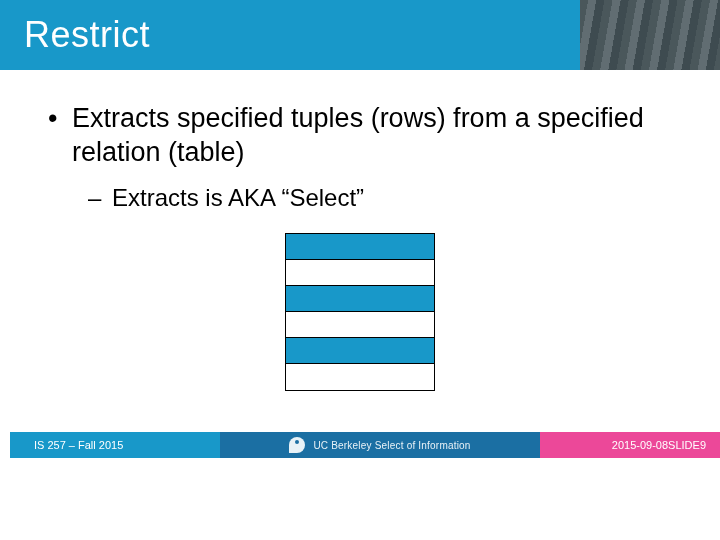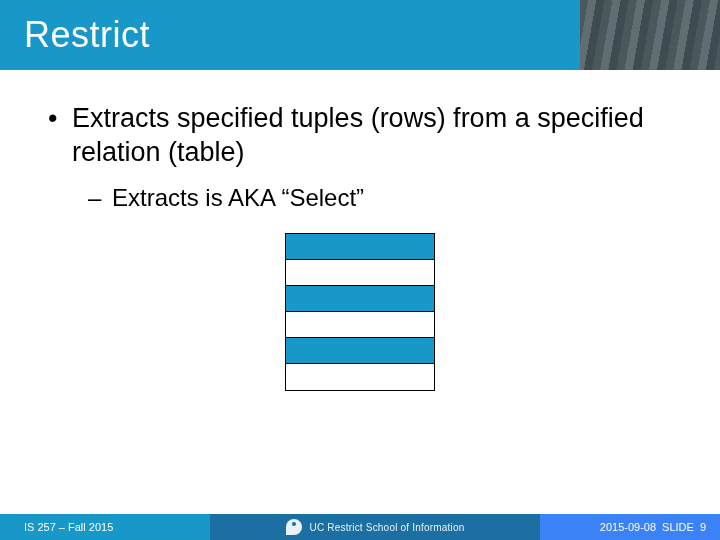--- a/index.html
+++ b/index.html
@@ -1,40 +1,40 @@
 <!DOCTYPE html>
 <html><head>
 <meta charset="utf-8">
 <style>
   * { margin: 0; padding: 0; box-sizing: border-box; }
   html, body { width: 720px; height: 540px; font-family: Arial, Helvetica, sans-serif; background: #fff; overflow: hidden; }
-  .slide { position: relative; width: 720px; height: 540px; background: #ffffff; }
+  .slide { position: relative; width: 720px; height: 458px; background: #ffffff; }
   .title-bar { position: relative; height: 70px; background: #1898c9; display: flex; align-items: center; }
   .title-text { color: #fff; font-size: 36px; font-weight: 400; padding-left: 24px; letter-spacing: 0.5px; }
   .photo-deco { position: absolute; right: 0; top: 0; width: 140px; height: 70px; background:
     repeating-linear-gradient(100deg, #5a5a5a 0 8px, #7b7b7b 8px 16px, #4a4a4a 16px 24px);
     filter: grayscale(1) contrast(0.9) brightness(0.85);
     opacity: 0.9;
   }
   .title-underline { height: 4px; background: #ffffff; }
   .body { padding: 28px 48px 0 48px; color: #000; }
   .bullet-l1 { display: flex; font-size: 27px; line-height: 1.25; margin-bottom: 12px; }
   .bullet-l1 .dot { width: 24px; flex: 0 0 24px; }
   .bullet-l2 { display: flex; font-size: 24px; line-height: 1.3; padding-left: 40px; margin-bottom: 20px; }
   .bullet-l2 .dash { width: 24px; flex: 0 0 24px; }
   .table-wrap { display: flex; justify-content: center; margin-top: 8px; }
   .mini-table { border: 1.5px solid #000; width: 150px; }
   .mini-table .row { height: 26px; border-bottom: 1px solid #000; }
   .mini-table .row:last-child { border-bottom: none; }
   .row.sel { background: #1898c9; }
   .row.unsel { background: #ffffff; }
-  .footer { position: absolute; left: 0; right: 0; bottom: 0; height: 26px; display: flex; align-items: stretch; font-size: 11px; margin-top: 44px; }
+  .footer { position: absolute; left: 10px; right: 0; bottom: 0; height: 26px; display: flex; align-items: stretch; font-size: 11px; margin-top: 44px; }
   .footer .left { flex: 0 0 210px; background: #1898c9; color: #fff; display: flex; align-items: center; padding-left: 24px; }
   .footer .mid { flex: 1 1 auto; background: #1b6fa3; display: flex; align-items: center; justify-content: center; gap: 8px; color: #dce9ef; }
-  .footer .right { flex: 0 0 180px; background: #3b82f6; color: #fff; display: flex; align-items: center; justify-content: flex-end; padding-right: 14px; gap: 6px; }
+  .footer .right { flex: 0 0 180px; background: #ec4899; color: #fff; display: flex; align-items: center; justify-content: flex-end; padding-right: 14px; }
   .isch-logo { display: inline-flex; align-items: center; gap: 6px; }
   .isch-i { width: 16px; height: 16px; border-radius: 50% 50% 50% 0; background: #e8f2f7; position: relative; }
   .isch-i::after { content: ""; position: absolute; width: 4px; height: 4px; background: #1b6fa3; border-radius: 50%; left: 6px; top: 3px; }
   .isch-text { font-size: 10px; color: #e8f2f7; letter-spacing: 0.2px; }
 </style>
 </head>
 <body>
 
 <div class="slide">
 
@@ -65,21 +65,21 @@
         </div>
     </div>
   </div>
 
   <div class="footer">
     <div class="left">IS 257 – Fall 2015</div>
     <div class="mid">
       <span class="isch-logo">
         <span class="isch-i"></span>
       </span>
-      <span class="isch-text">UC Restrict School of Information</span>
+      <span class="isch-text">UC Berkeley Select of Information</span>
     </div>
     <div class="right">
       <span>2015-09-08</span>
       <span>SLIDE</span>
       <span>9</span>
     </div>
   </div>
 
 </div>
 

